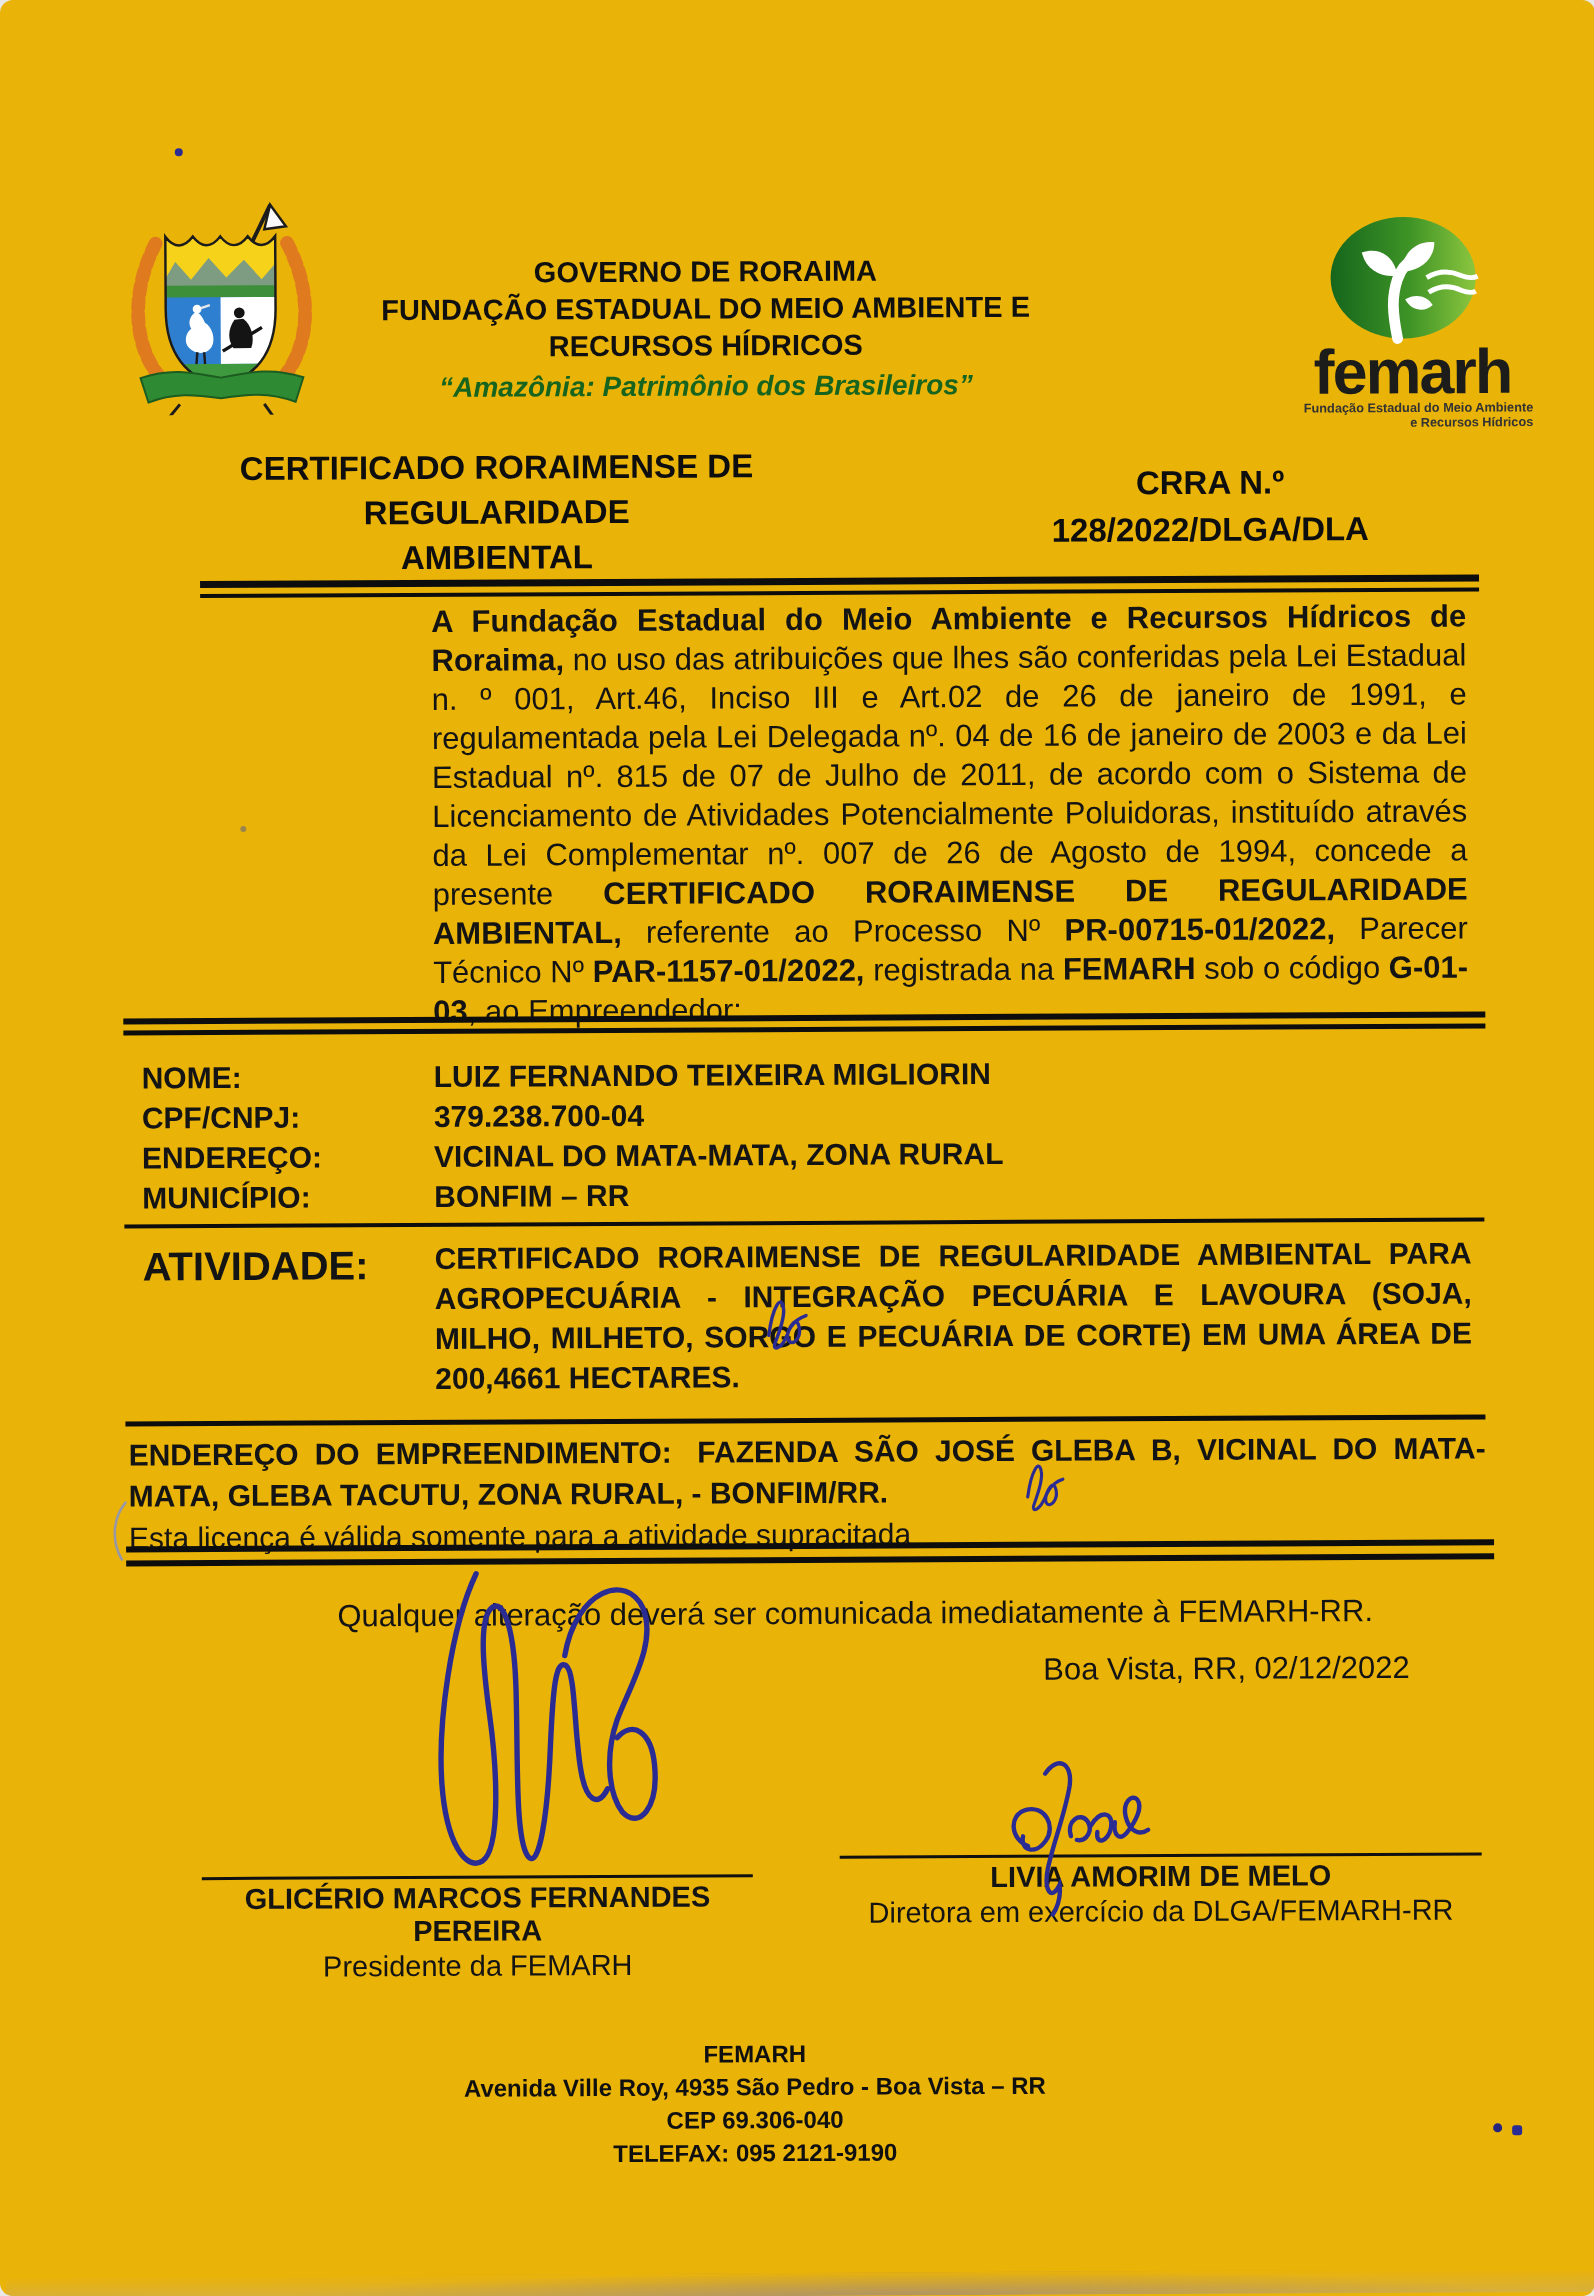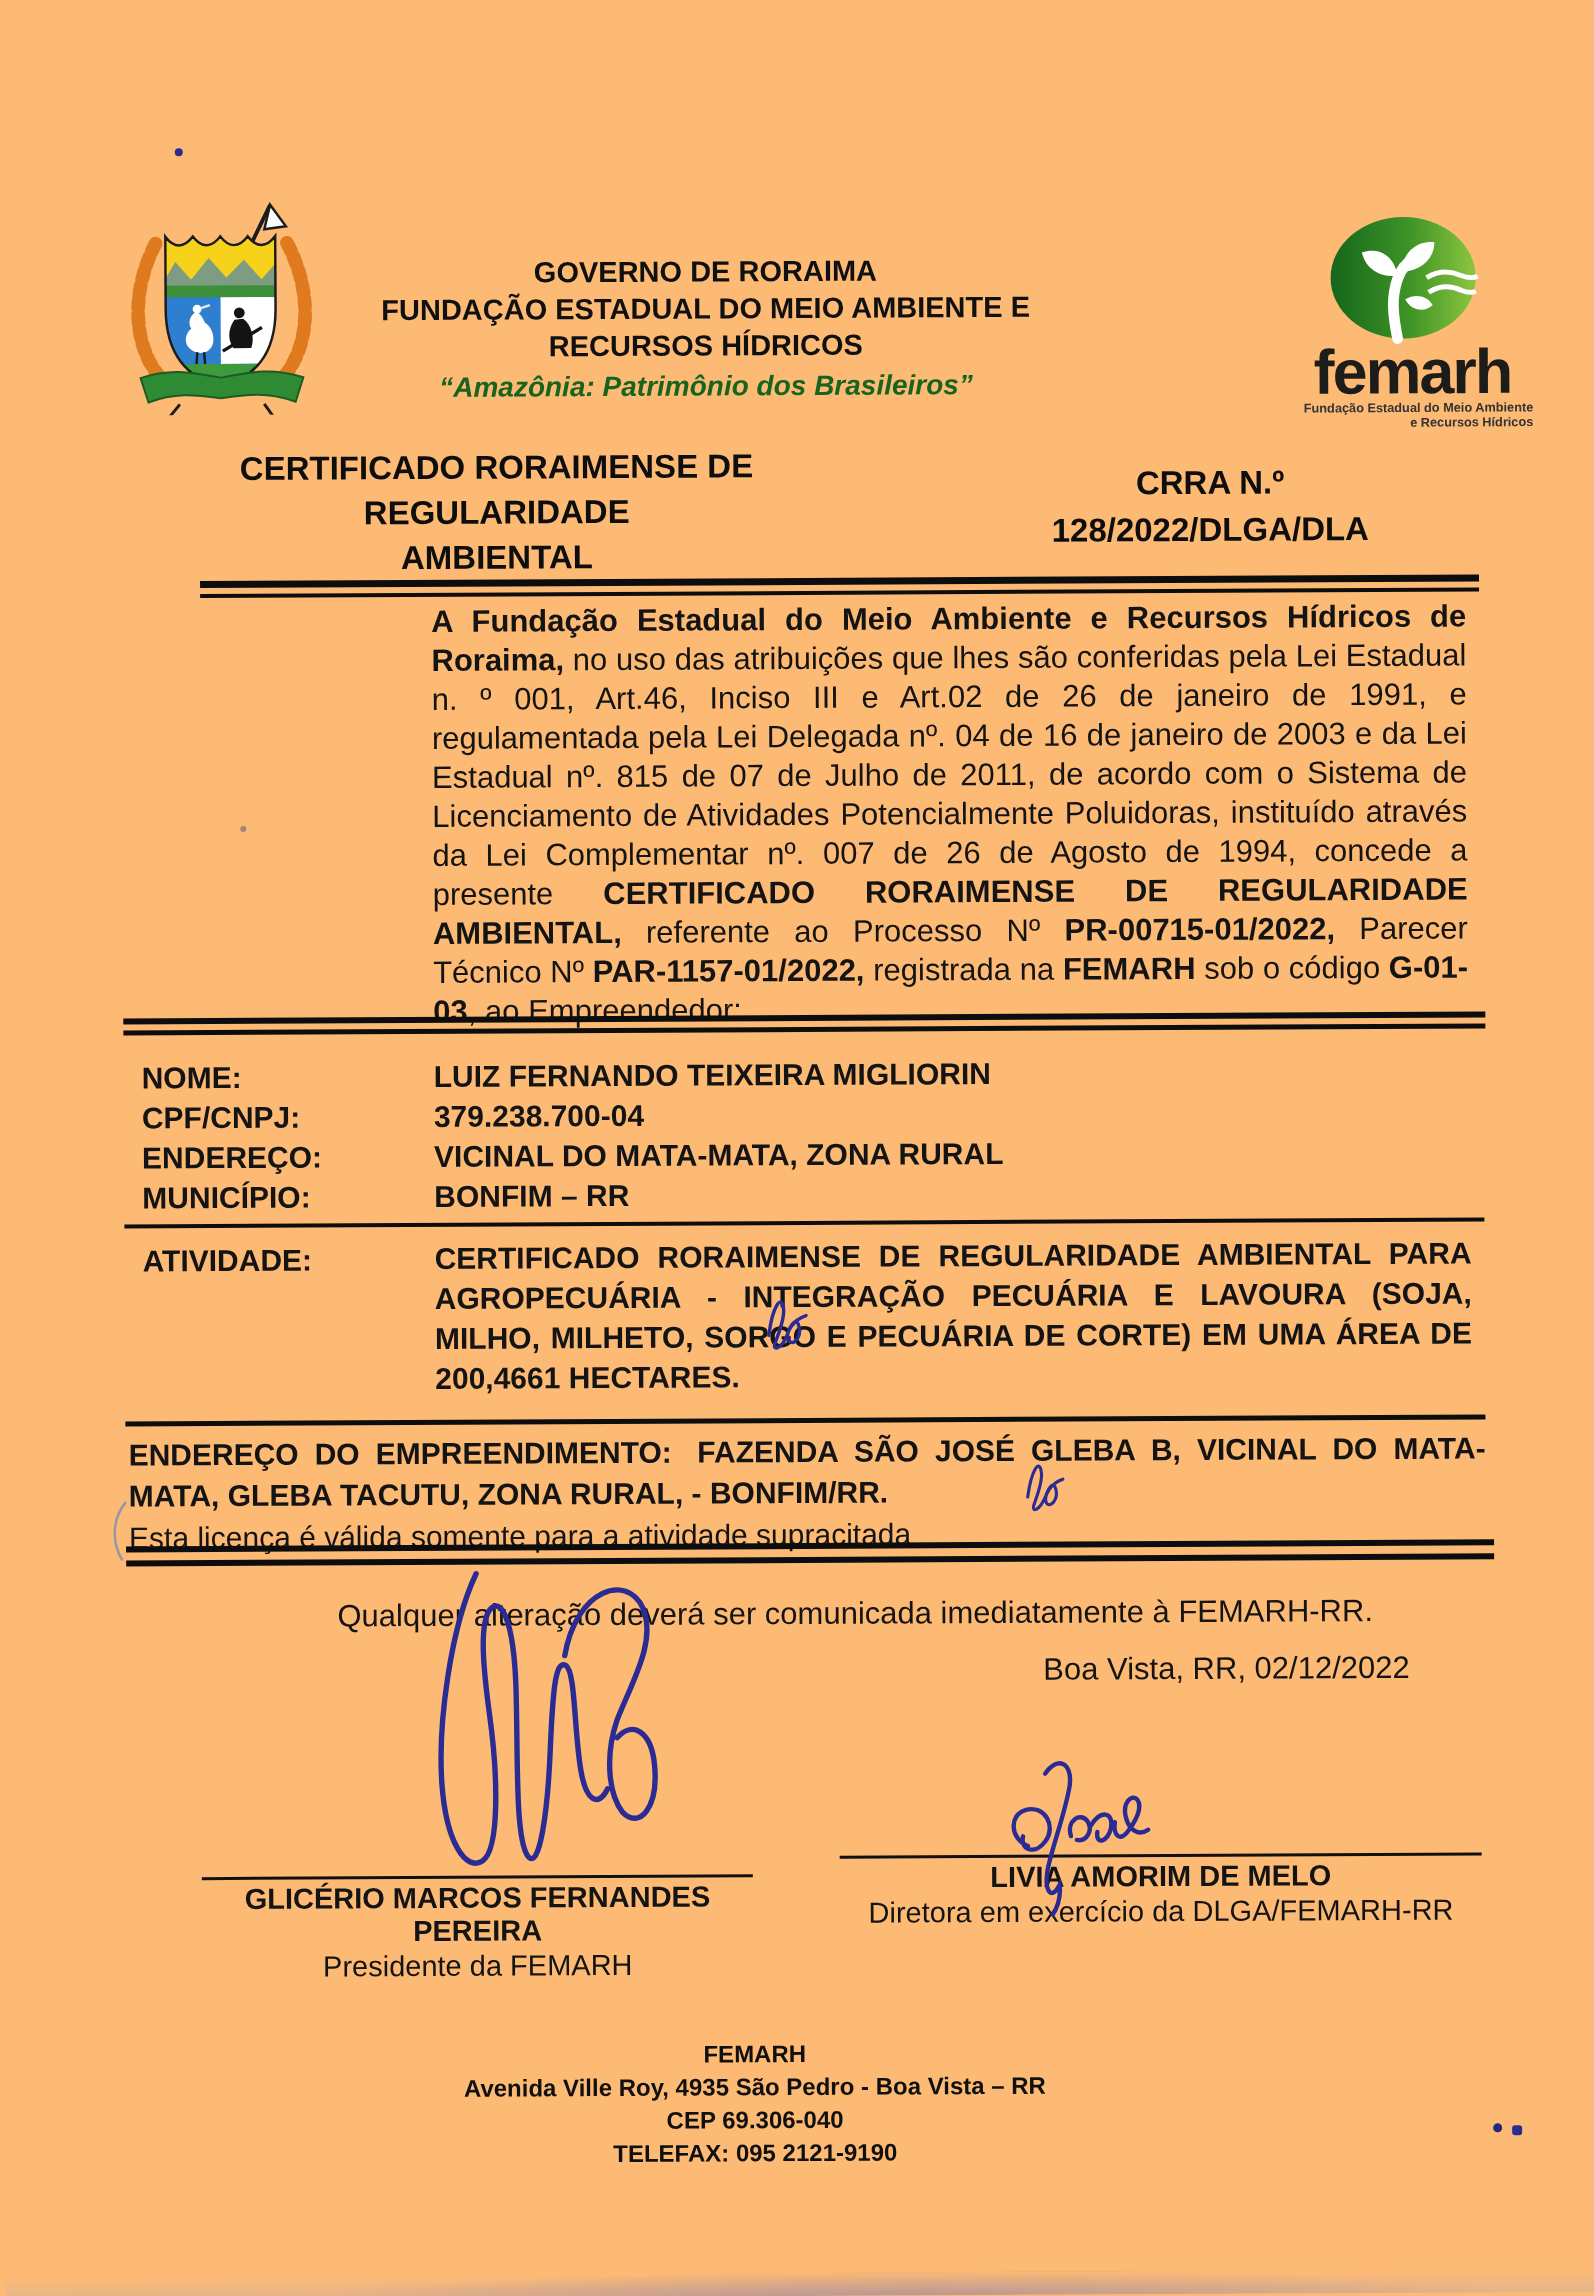--- a/index.html
+++ b/index.html
@@ -1,19 +1,20 @@
 <!DOCTYPE html>
 <html><head>
 <meta charset="utf-8">
 <style>
   html,body{margin:0;padding:0;background:#e8e8e8;}
   .page{
-    position:relative; width:1595px; height:2296px; background:#fdba74;
+    position:relative; width:1595px; height:2296px; background:#eab308;
     font-family:"Liberation Sans", sans-serif; color:#141414; overflow:hidden;
     margin:0 auto;
+    border-radius:13px;
   }
   .tilt{position:absolute; inset:0; transform:rotate(-0.30deg); transform-origin:50% 50%;}
   .abs{position:absolute;}
   .b{font-weight:bold;}
   .just{text-align:justify;}
 
   .header-text{left:323px; top:253px; width:774px; text-align:center;
     font-weight:bold; font-size:29px; line-height:37px; color:#101010;}
   .motto{font-style:italic; font-size:28px; color:#17641f; margin-top:2.9px;}
 
@@ -30,21 +31,21 @@
   .rule-thin-d{left:124px; top:1418px; width:1360px; height:4.9px; background:#0d0d0d;}
   .rule-double-e{left:124px; top:1543px; width:1368px; height:7.8px;
     border-top:6.9px solid #0d0d0d; border-bottom:6.9px solid #0d0d0d;}
 
   .preamble{left:434px; top:600px; width:1035px; font-size:31px; line-height:39px;}
 
   .holder{left:142px; top:1055px; width:1343px; font-size:30px; line-height:40px; font-weight:bold;}
   .holder .row{display:flex;}
   .holder .lbl{width:292px; flex:0 0 292px;}
 
-  .act-label{left:142px; top:1241px; font-size:30px; font-weight:bold;}
+  .act-label{left:142px; top:1241px; font-size:40px; font-weight:bold;}
   .act-value{left:434px; top:1237px; width:1037px; font-size:30px; line-height:40px; font-weight:bold;}
 
   .emp{left:127px; top:1431px; width:1357px; font-size:30px; line-height:41px; font-weight:bold;}
   .emp .val{margin-left:25.5px;}
 
   .validity{left:127px; top:1518px; font-size:30px;}
   .change-note{left:335px; top:1596px; font-size:31px;}
   .place-date{left:1010px; top:1653px; width:397px; text-align:right; font-size:31px;}
 
   .sig{border-top:3.9px solid #101010; text-align:center;}

